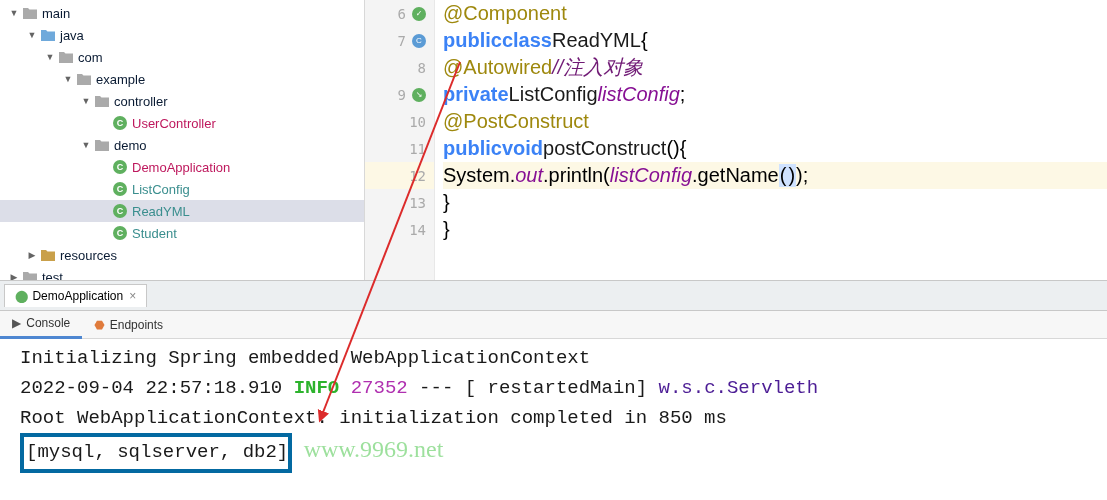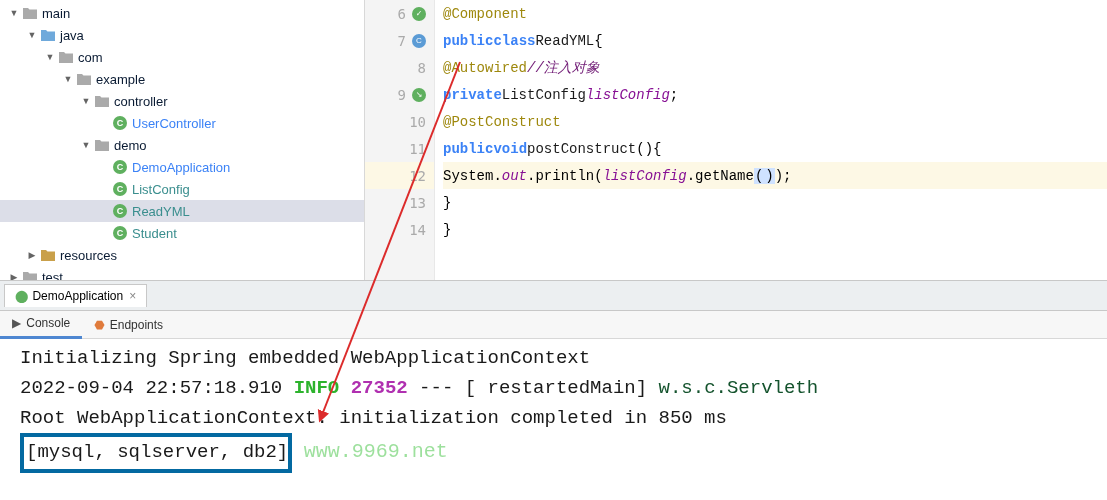--- a/index.html
+++ b/index.html
@@ -7,54 +7,54 @@
 .container { display: flex; height: 280px; }
 .tree-panel { width: 365px; background: #fff; border-right: 1px solid #d8d8d8; overflow: hidden; padding-top: 2px; }
 .tree-row { display: flex; align-items: center; height: 22px; cursor: pointer; }
 .tree-row.selected { background: #dcdee8; }
 .tree-arrow { width: 12px; text-align: center; color: #646464; font-size: 9px; margin-right: 2px; }
 .tree-icon { width: 16px; height: 16px; display: inline-flex; align-items: center; justify-content: center; margin-right: 4px; }
 .folder-icon { color: #8b8d8f; }
 .folder-icon svg { fill: #aaa; }
 .class-icon { background: #5fb05f; width: 14px; height: 14px; border-radius: 50%; color: #fff; font-size: 9px; font-weight: bold; display: flex; align-items: center; justify-content: center; }
 .tree-label { color: #0a1b33; }
-.tree-label.orange { color: #3b82f6; }
+.tree-label.orange { color: #be185d; }
 .tree-label.teal { color: #3a8e8e; }
 
 .editor-panel { flex: 1; background: #fff; display: flex; }
 .gutter { width: 70px; border-right: 1px solid #e8e8e8; background: #f4f4f4; }
 .gutter-row { height: 27px; display: flex; align-items: center; justify-content: flex-end; padding-right: 8px; }
 .line-num { color: #aaa; font-family: Consolas, monospace; font-size: 14px; }
 .gutter-badge { width: 14px; height: 14px; margin-left: 6px; background: #5fb05f; border-radius: 50%; color: #fff; font-size: 8px; display: inline-flex; align-items: center; justify-content: center; }
 .gutter-badge.blue { background: #5b9bd5; }
-.editor-body { flex: 1; font-family: Liberation Mono, monospace; font-size: 14px; padding-left: 8px; }
+.editor-body { flex: 1; font-family: Liberation Sans, sans-serif; font-size: 20px; padding-left: 8px; }
 .code-row { height: 27px; display: flex; align-items: center; white-space: pre; }
 .code-row.hl { background: #fdf8e5; }
 .kw { color: #3b82f6; font-weight: bold; }
 .ann { color: #9e880d; }
 .cls { color: #1a1a1a; }
 .fld { color: #871094; font-style: italic; }
 .mtd { color: #1a1a1a; }
 .cmt { color: #701a75; font-style: italic; }
 .hl-bg { background: #cfe2ff; padding: 0 1px; }
 
 .run-panel { border-top: 1px solid #c8c8c8; }
 .run-tab { display: flex; align-items: center; background: #eceff1; border-bottom: 1px solid #c8c8c8; height: 30px; padding-left: 4px; }
 .run-tab-item { padding: 4px 10px; background: #fff; border: 1px solid #c8c8c8; border-bottom: none; font-size: 12px; display: flex; align-items: center; gap: 4px; }
 .run-tab-close { color: #888; margin-left: 2px; }
 .sub-tabs { display: flex; background: #f7f7f7; border-bottom: 1px solid #d8d8d8; height: 28px; align-items: center; }
 .sub-tab { padding: 6px 12px; font-size: 12px; color: #333; display: flex; align-items: center; gap: 5px; }
 .sub-tab.active { border-bottom: 3px solid #4e87d1; }
 .console-body { font-family: Consolas, 'Courier New', monospace; font-size: 19px; padding: 4px 20px; line-height: 30px; }
 .c-grey { color: #1a1a1a; }
 .c-green { color: #2db32d; font-weight: bold; }
-.c-purple { color: #b030b0; font-weight: bold; }
-.c-cyan { color: #14532d; }
+.c-purple { color: #b030b0; font-weight: normal; }
+.c-cyan { color: #4c1d95; }
 .red-box { border: 4px solid #0369a1; display: inline-block; padding: 0 0 2px 2px; }
-.watermark { color: #7dd67d; opacity: 0.75; font-size: 20px; }
+.watermark { color: #7dd67d; opacity: 0.75; font-size: 24px; font-family: Liberation Serif, serif; }
 
 .arrow-svg { position: absolute; top: 0; left: 0; pointer-events: none; z-index: 10; }
 </style>
 </head>
 <body>
 
 <div class="container">
   <div class="tree-panel">
     <div class="tree-row" style="padding-left:8px">
       <span class="tree-arrow">▼</span>

